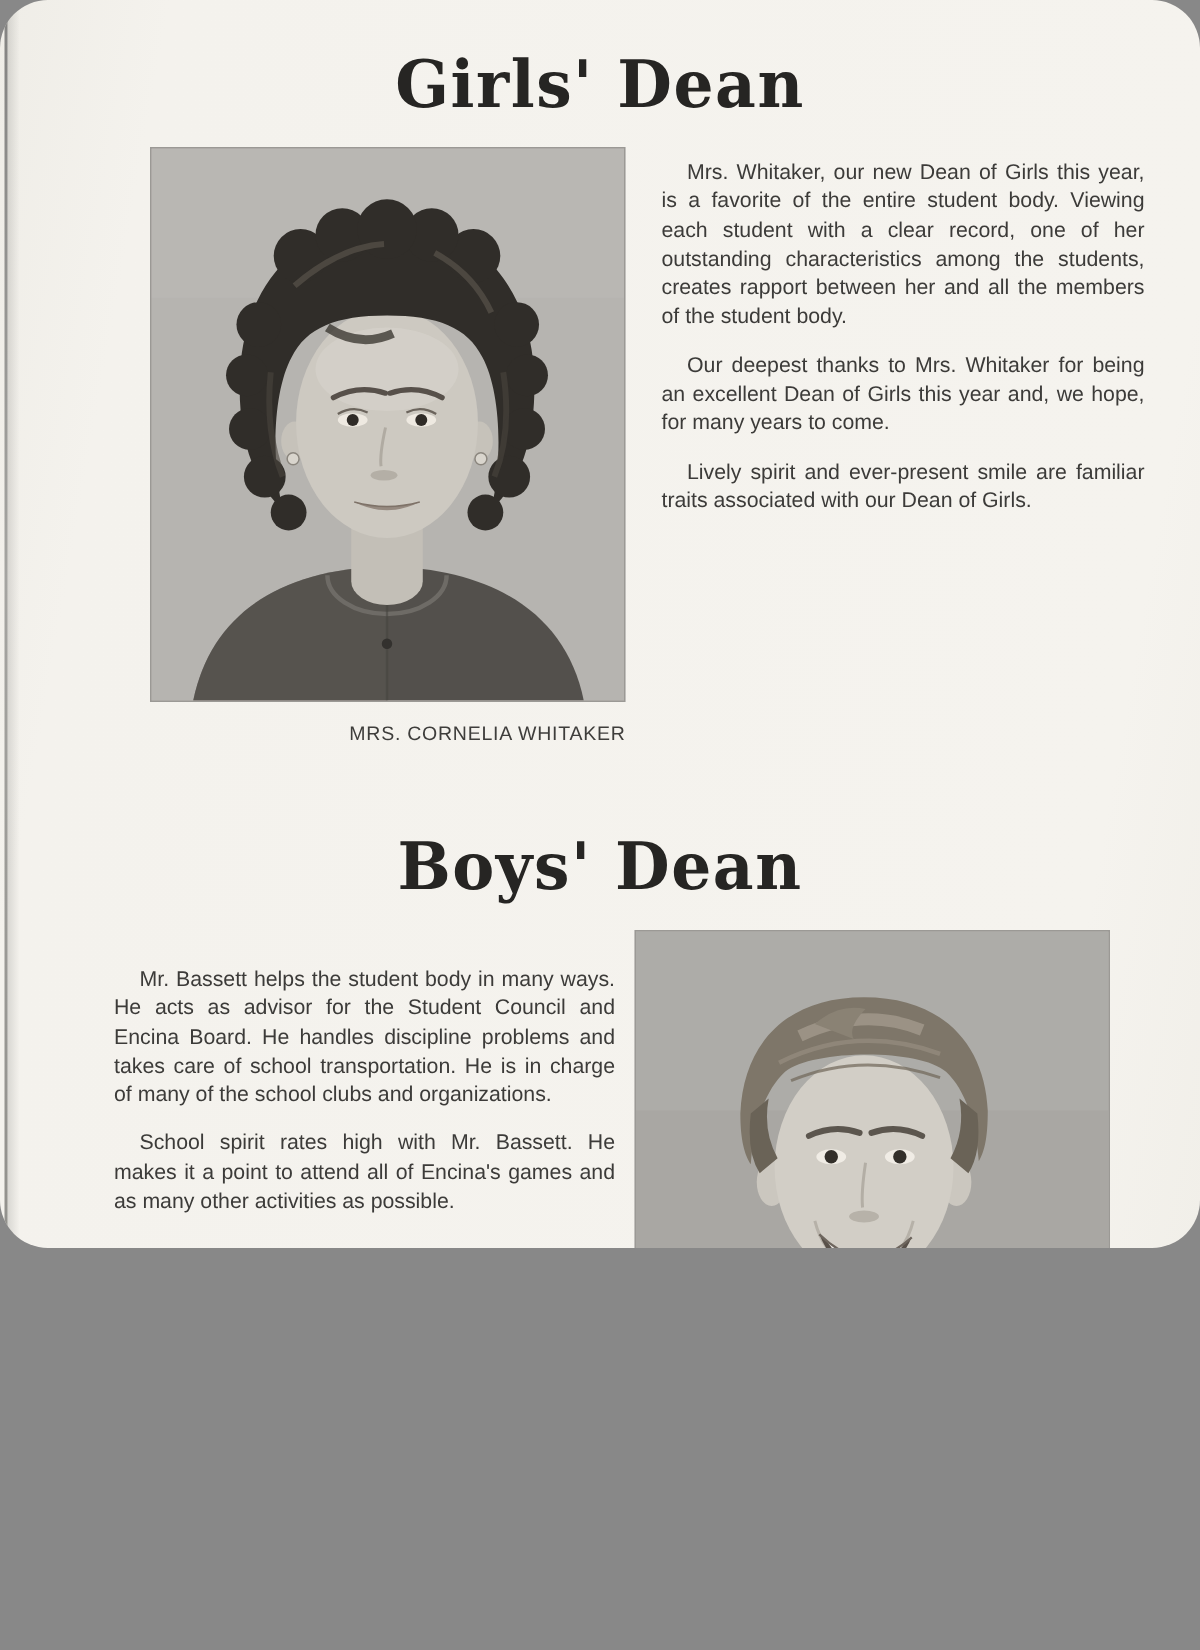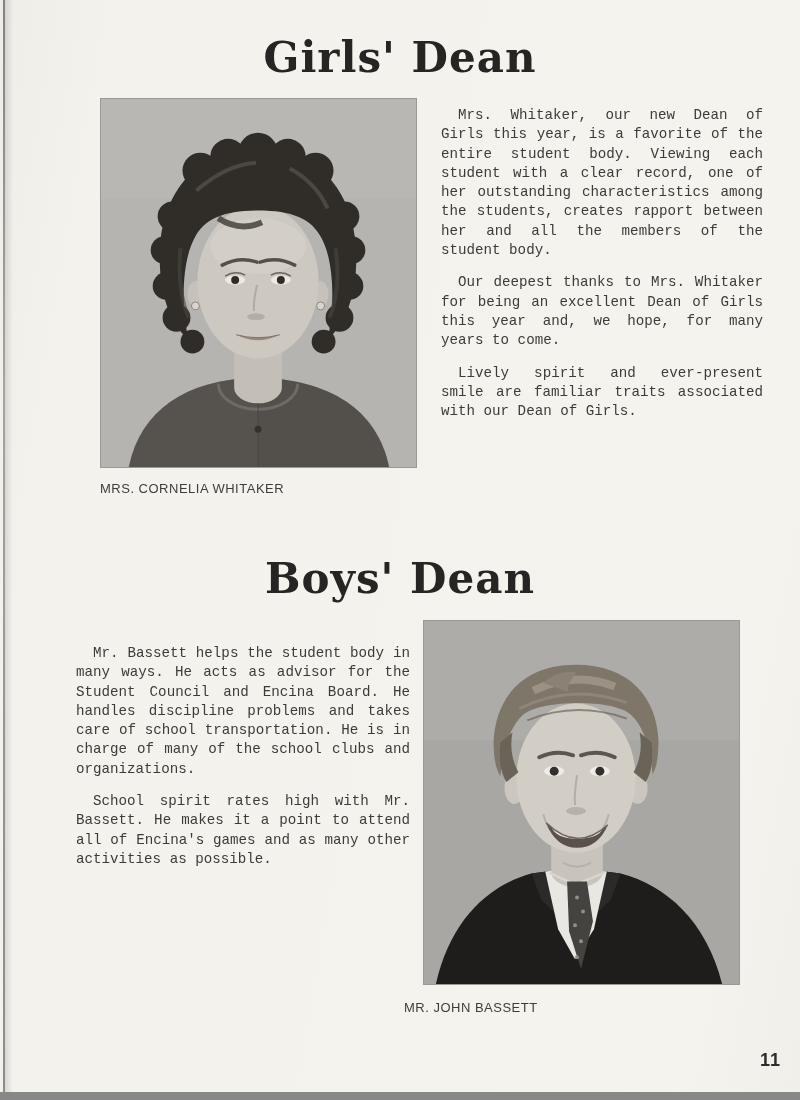--- a/index.html
+++ b/index.html
@@ -1,23 +1,24 @@
 <!DOCTYPE html>
 <html><head>
 <meta charset="utf-8">
 <style>
   html, body { margin: 0; padding: 0; background: #888; }
   .page {
     position: relative;
     width: 800px;
-    height: 1092px;
+    height: 832px;
     margin: 0 auto;
     background: linear-gradient(100deg, #efede7 0%, #f4f2ed 12%, #f5f3ee 88%, #f1efe9 100%);
     font-family: "Liberation Sans", sans-serif;
     overflow: hidden;
+    border-radius: 32px;
   }
   .scan-edge {
     position: absolute;
     left: 3px; top: 0;
     width: 2px; height: 1100px;
     background: linear-gradient(#5f5f5f, #8b8b88 35%, #74736f 70%, #6a6a67);
     opacity: .75;
   }
   .scan-edge-soft {
     position: absolute;
@@ -45,34 +46,33 @@
     padding: 0;
     border: 1px solid rgba(60,58,54,.22);
     box-sizing: border-box;
     background: #b6b4b0;
   }
   .photo-girls { left: 100px; top: 98px;  width: 317px; height: 370px; }
   .photo-boys  { left: 423px; top: 620px; width: 317px; height: 365px; }
   .photo svg { display: block; width: 100%; height: 100%; }
   .caption {
     position: absolute;
-    text-align: left;
+    text-align: right;
     font-size: 13px;
     letter-spacing: .5px;
     color: #3e3d3b;
   }
   .caption-girls { left: 100px; top: 481px;  width: 317px; }
   .caption-boys  { left: 404px; top: 1000px; width: 317px; }
   .text-col {
     position: absolute;
     color: #3c3b39;
     font-size: 14.2px;
     line-height: 19.3px;
     text-align: justify;
-    font-family: Liberation Mono, monospace;
   }
   .text-col p { margin: 0 0 13px 0; text-indent: 17px; }
   .text-girls { left: 441px; top: 106px; width: 322px; }
   .text-boys  { left: 76px;  top: 644px; width: 334px; }
   .page-number {
     position: absolute;
     left: 760px; top: 1050px;
     width: 30px;
     font-size: 18px;
     font-weight: bold;

